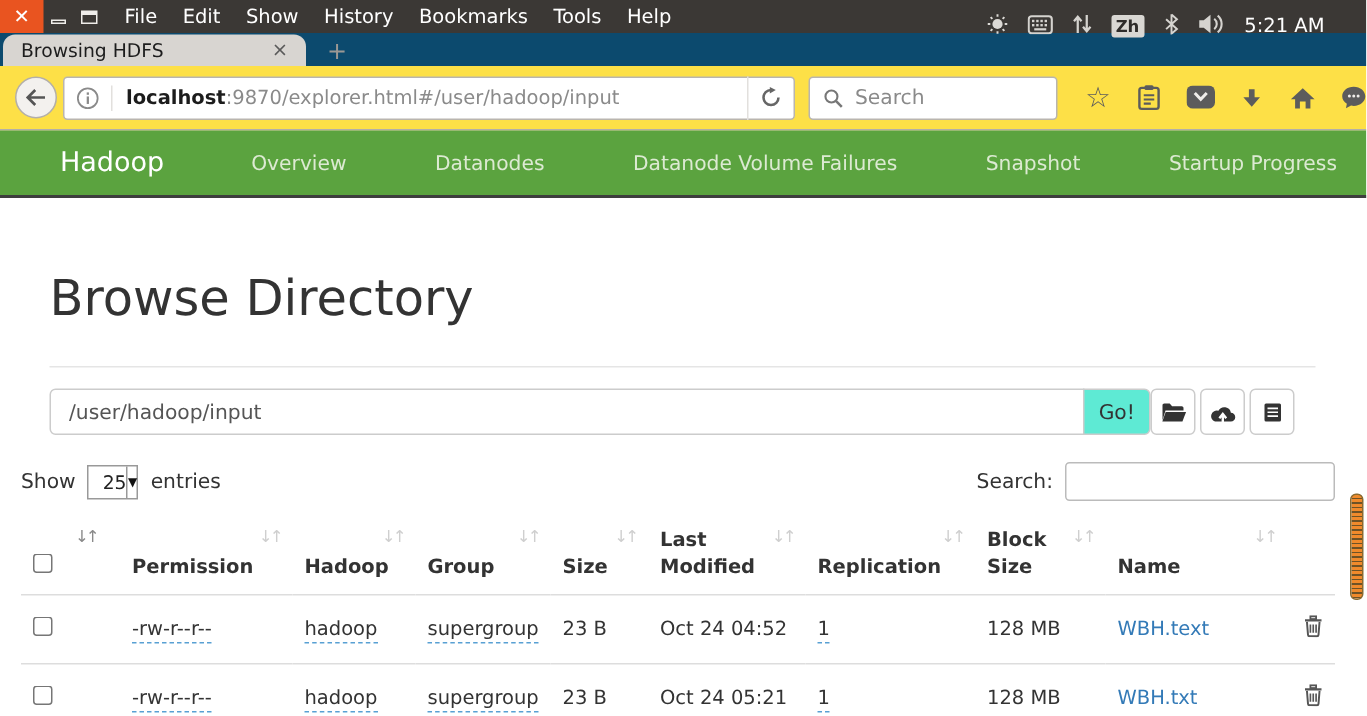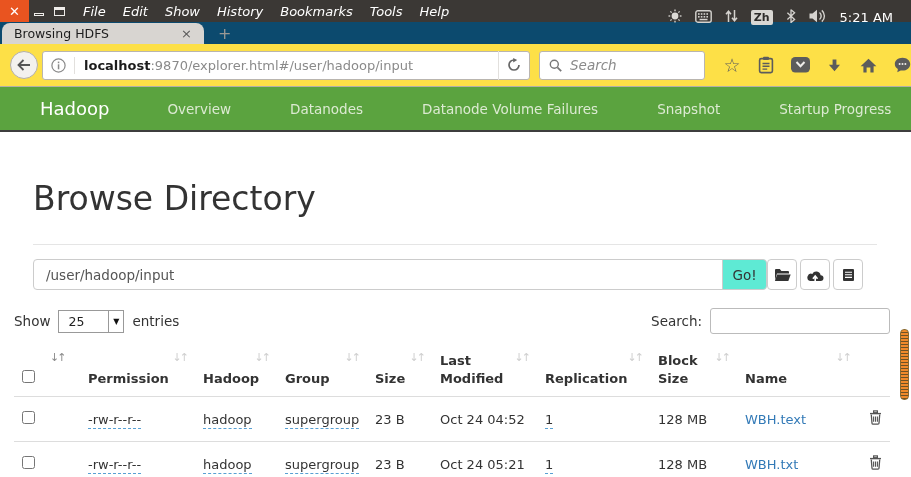--- a/index.html
+++ b/index.html
@@ -8,22 +8,22 @@
   .screen { position:relative; width:911px; height:477px; overflow:hidden; background:#fff; }
 
   
   .titlebar { height:22px; background:#3b3835; display:flex; align-items:center; color:#fff; }
   .win-close { width:29px; height:22px; background:#e95420; color:#fff; font-size:13px; font-weight:bold;
                display:flex; align-items:center; justify-content:center; }
   .win-btn { width:20px; height:22px; display:flex; align-items:center; justify-content:center; }
   .min-glyph { width:10px; height:3px; border:1px solid #efedea; margin-top:6px; }
   .max-glyph { width:11px; height:9px; border:1px solid #efedea; border-top-width:3px; }
   .menubar { display:flex; gap:17px; margin-left:14px; font-size:13px; }
-  .menubar span { cursor:default;font-style:italic; }
-  .indicators { margin-left:auto; display:flex; align-items:center; gap:13px; padding-right:18px;margin-top:12px; }
+  .menubar span { cursor:default; }
+  .indicators { margin-left:auto; display:flex; align-items:center; gap:13px; padding-right:28px;margin-top:12px; }
   .ind-badge { background:#d9d7d3; color:#2e2c2a; font-size:11px; font-weight:bold; padding:0 3px;
                border-radius:2px; line-height:15px; }
   .clock { font-size:13px; }
 
   
   .tabbar { height:22px; background:#0c4a6e; display:flex; align-items:flex-end; }
   .tab { margin-left:2px; width:202px; height:21px; background:#d8d5d1; border-radius:8px 8px 0 0;
          display:flex; align-items:center; padding:0 12px; font-size:12.5px; color:#1d1d1d; }
   .tab-close { margin-left:auto; color:#5a5a5a; font-size:13px; line-height:1; }
   .newtab { color:#9b9894; font-size:16px; margin:0 0 2px 14px; line-height:1; }
@@ -35,21 +35,21 @@
               display:flex; align-items:center; justify-content:center; margin:0 4px 0 4px; flex:none; }
   .urlbar { width:488px; height:29px; background:#fff; border:1px solid #b9b5af; border-radius:3px;
             display:flex; align-items:center; flex:none; }
   .info-wrap { display:flex; align-items:center; padding:0 8px; border-right:1px solid #e2e0dd; height:17px; }
   .url-text { font-size:13px; color:#8a8a8a; margin-left:9px; white-space:nowrap; overflow:hidden; }
   .url-text b { color:#1c1c1c; }
   .reload-wrap { margin-left:auto; border-left:1px solid #e2e0dd; height:29px; width:31px;
                  display:flex; align-items:center; justify-content:center; }
   .searchbox { width:166px; height:29px; background:#fff; border:1px solid #b9b5af; border-radius:3px;
                display:flex; align-items:center; padding:0 9px; gap:8px; margin-left:9px; flex:none; }
-  .search-ph { font-size:13.5px; color:#8a8a8a;font-style:italic; }
+  .search-ph { font-size:13.5px; color:#8a8a8a; }
   .tool-icons { display:flex; align-items:center; margin-left:10px; flex:none; }
   .tool-icon { width:34px; display:flex; align-items:center; justify-content:center; }
   .star-glyph { font-size:19px; color:#5c5c5c; line-height:1; }
 
   
   .navbar { height:45px; background:#5ba33f; border-bottom:2px solid #3e3e3e; display:flex;
             align-items:center; padding-left:40px; }
   .brand { color:#fff; font-size:18px; margin-right:26px; }
   .nav-item { color:#dcead2; font-size:13.5px; margin-right:27px; white-space:nowrap;margin-left:32px; }
   .nav-caret { font-size:10px; margin-left:4px; }
@@ -63,21 +63,21 @@
   .path-input { flex:1; height:31px; border:1px solid #ccc; border-radius:4px 0 0 4px; padding:0 12px;
                 font-size:13.5px; color:#555; outline:none; font-family:"DejaVu Sans", sans-serif; }
   .go-btn { width:45px; height:31px; border:1px solid #ccc; margin-left:-1px; border-radius:0 4px 4px 0;
             background:#5eead4; font-size:13.5px; color:#333; font-family:"DejaVu Sans", sans-serif; }
   .dir-actions { margin-left:auto; margin-right:14px; display:flex; gap:3px; }
   .icon-btn { width:30px; height:31px; border:1px solid #ccc; border-radius:4px; background:#fff;
               display:flex; align-items:center; justify-content:center; }
 
   .controls-row { display:flex; align-items:center; margin-top:18px; font-size:13.5px; color:#333; }
   .select-box { display:flex; align-items:stretch; border:1px solid #999; background:#fff; height:23px;
-                width:66px; margin:0 8px; }
+                width:34px; margin:0 8px; }
   .select-val { flex:1; display:flex; align-items:center; padding-left:9px; font-size:12.5px; color:#222; }
   .select-arrow { width:15px; border-left:1px solid #999; display:flex; align-items:center;
                   justify-content:center; font-size:8px; color:#111; }
   .search-wrap { margin-left:auto; display:flex; align-items:center; }
   .search-label { margin-right:8px; }
   .dt-search { width:180px; height:26px; border:1px solid #bbb; border-radius:3px; padding:0 6px;
                font-size:13px; outline:none; }
 
   table.files { margin-top:14px; width:876px; border-collapse:collapse; table-layout:fixed; }
   th { position:relative; vertical-align:bottom; text-align:left; padding:4px 6px 9px 8px;

